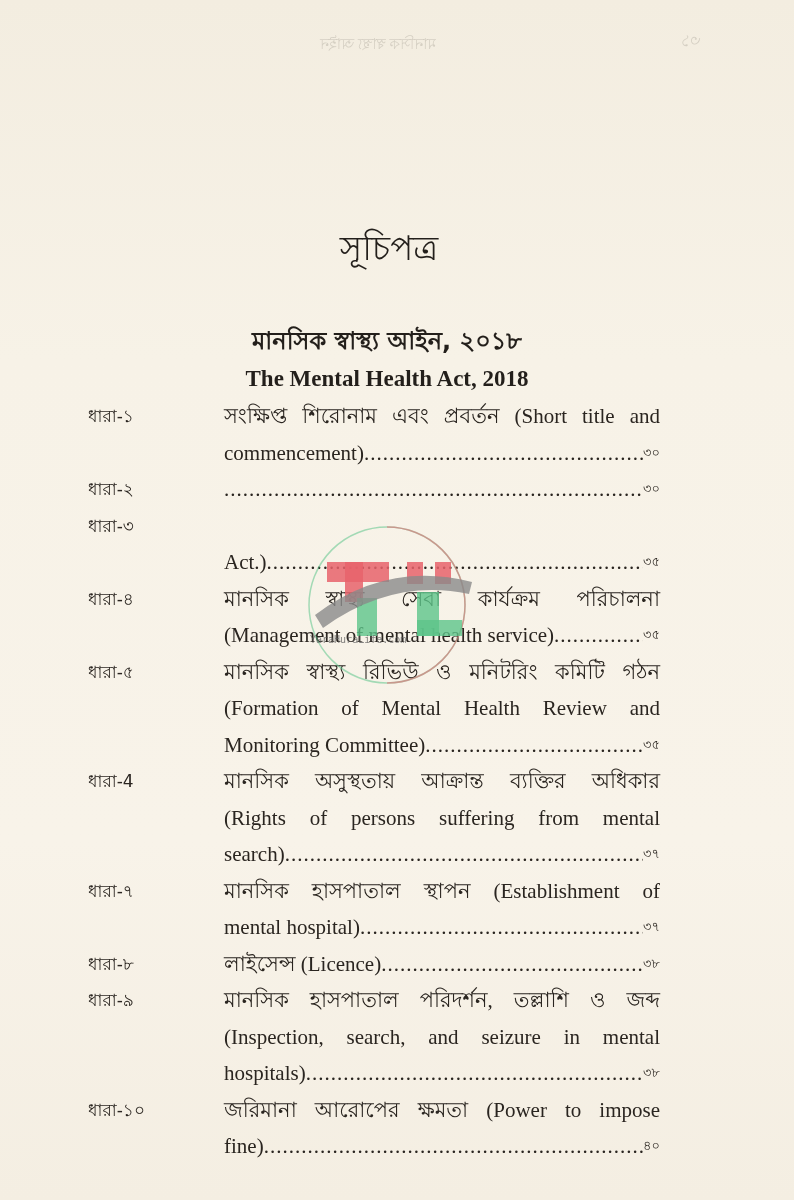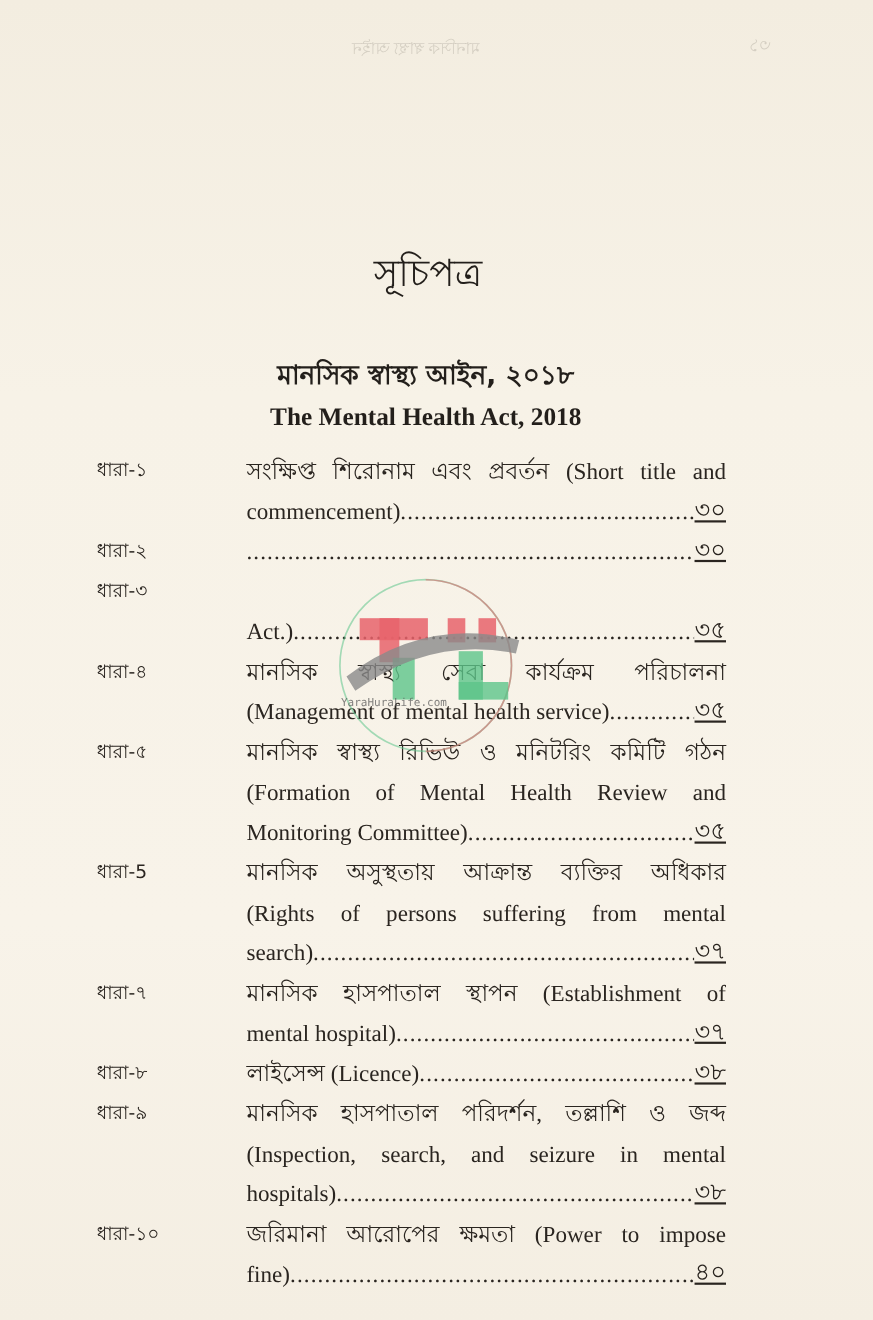--- a/index.html
+++ b/index.html
@@ -66,21 +66,20 @@
     font-size: 23px;
     color: #231f1b;
     margin-left: -10px;
   }
 
   .toc {
     position: absolute;
     top: 398px;
     left: 88px;
     width: 572px;
-    margin-top: 12px;
   }
   .toc-line {
     position: relative;
     height: 36.5px;
     line-height: 36.5px;
     font-size: 21px;
     white-space: nowrap;
   }
   .sec {
     position: absolute;
@@ -112,22 +111,21 @@
     white-space: nowrap;
     letter-spacing: 1px;
     color: #2a2520;
   }
   .lead .dots::before {
     content: "................................................................................................................................................................................";
   }
   .lead .pg {
     flex: 0 0 auto;
     font-family: "DejaVu Sans", sans-serif;
-    font-size: 22px;
-    text-decoration: underline;
+    font-size: 13px;
   }
 
   
   .watermark {
     position: absolute;
     left: 297px;
     top: 520px;
     width: 180px;
     height: 170px;
     pointer-events: none;
@@ -207,21 +205,21 @@
     </div>
     <div class="toc-line">
       <span class="lead">
         <span class="label">Monitoring Committee)</span>
           <span class="dots"></span>
           <span class="pg">৩৫</span>
       </span>
     </div>
 
     <div class="toc-line">
-      <span class="sec">ধারা-5</span>
+      <span class="sec">ধারা-4</span>
       <span class="txt"><span>মানসিক অসুস্থতায় আক্রান্ত ব্যক্তির অধিকার</span></span>
     </div>
     <div class="toc-line">
       <span class="txt"><span>(Rights of persons suffering from mental</span></span>
     </div>
     <div class="toc-line">
       <span class="lead">
         <span class="label">search)</span>
           <span class="dots"></span>
           <span class="pg">৩৭</span>

